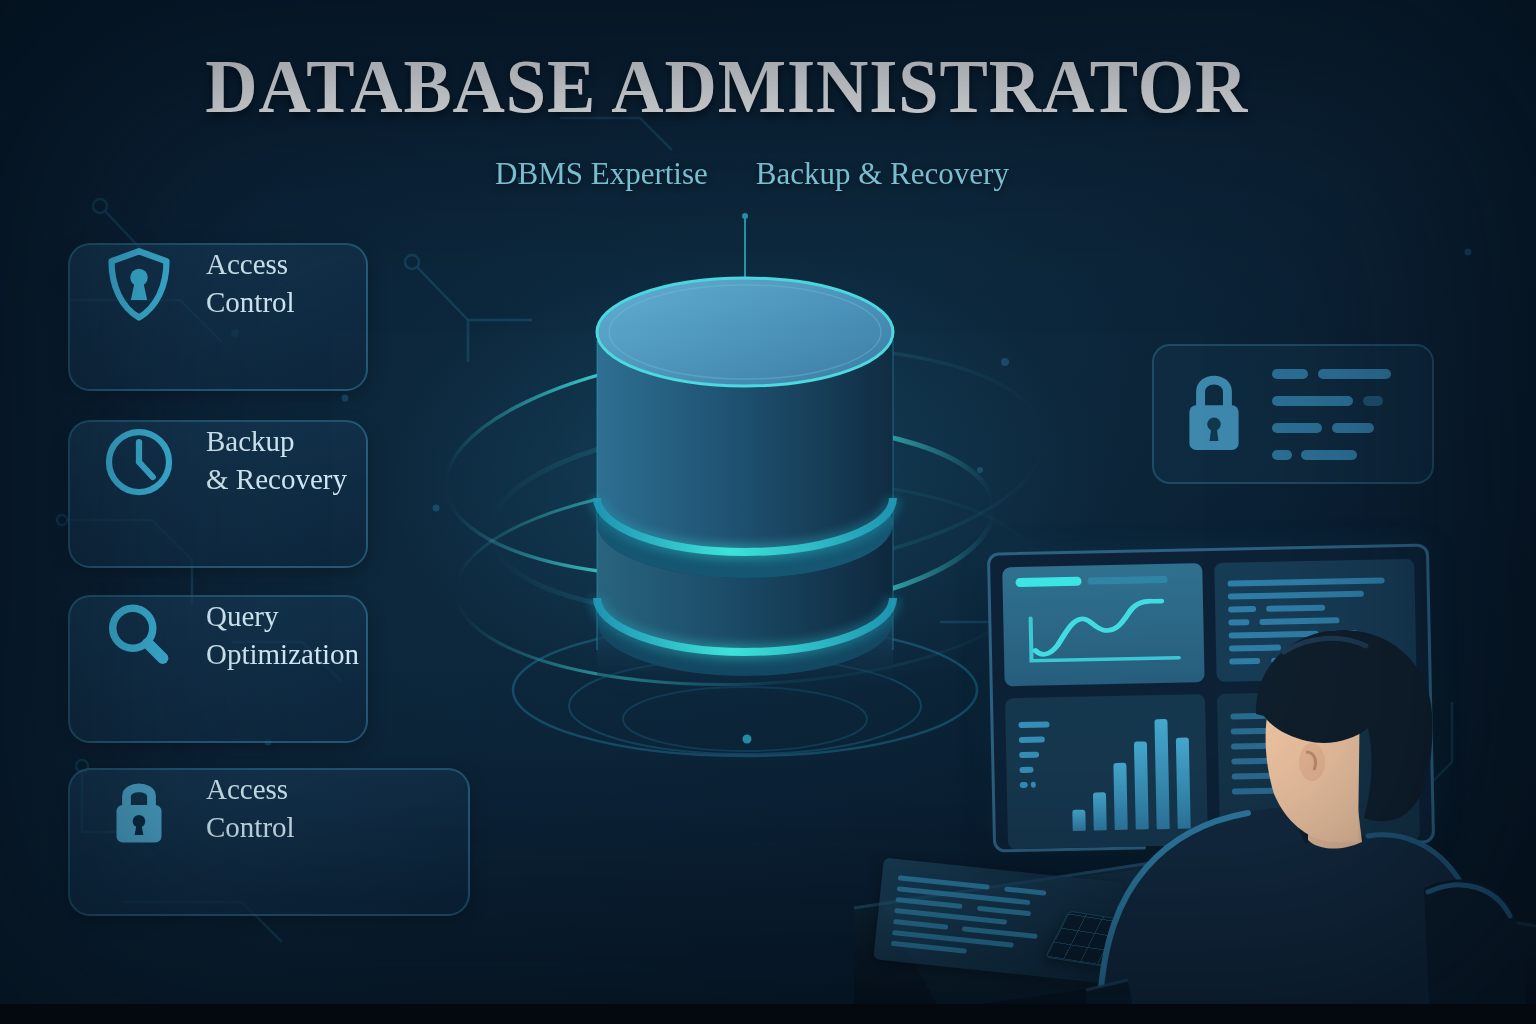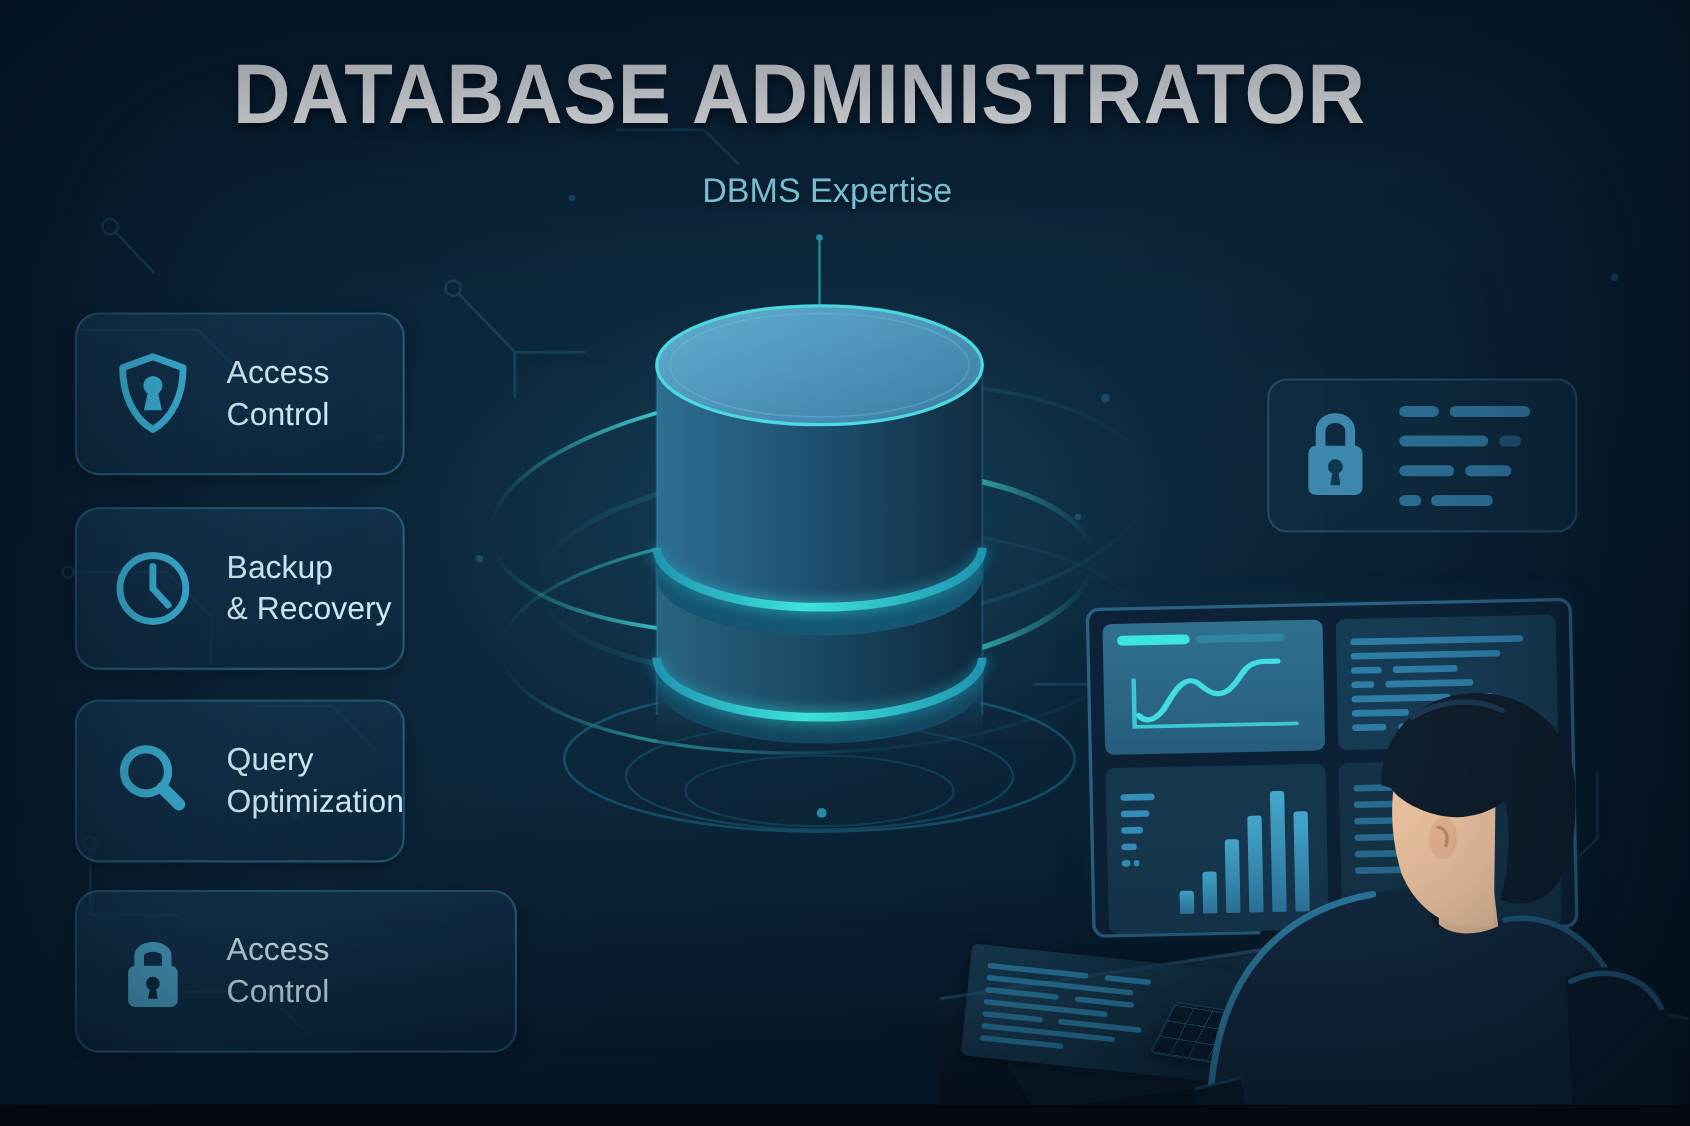--- a/index.html
+++ b/index.html
@@ -2,21 +2,21 @@
 <html><head>
 <meta charset="utf-8">
 <style>
   html,body{margin:0;padding:0;background:#03090f;}
   *{box-sizing:border-box;}
   .canvas{
     position:relative;width:1536px;height:1004px;overflow:hidden;
     background:
       radial-gradient(ellipse 900px 600px at 48% 45%, rgba(27,94,128,0.18), rgba(0,0,0,0) 70%),
       linear-gradient(140deg,#0a2034 0%,#0c2438 45%,#0a1e31 75%,#081826 100%);
-    font-family:Liberation Sans, sans-serif;
+    font-family:Liberation Serif, serif;
   }
   .canvas::after{
     content:"";position:absolute;inset:0;pointer-events:none;
     box-shadow:inset 0 0 220px 70px rgba(2,8,16,0.6);
   }
   svg.layer{position:absolute;left:0;top:0;width:1536px;height:1024px;pointer-events:none;}
 
   
   .title-wrap{position:absolute;left:0;right:82px;top:42px;display:flex;justify-content:center;}
   .title-wrap h1{
@@ -27,21 +27,21 @@
     position:absolute;left:0;right:32px;top:156px;display:flex;justify-content:center;gap:48px;text-align:right;
   }
   .subtitle-row span{font-size:31px;color:#84d3e6;text-shadow:0 2px 6px rgba(0,0,0,.5);white-space:nowrap;}
 
   
   .skill-card{
     position:absolute;left:68px;height:148px;width:300px;border-radius:22px;
     background:linear-gradient(155deg,rgba(28,68,99,.60),rgba(13,38,60,.85));
     border:2px solid rgba(64,150,185,.40);
     box-shadow:0 6px 18px rgba(0,0,0,.25);
-    display:flex;align-items:center;gap:24px;padding-left:26px;margin-top:41px;
+    display:flex;gap:24px;padding-left:26px;
   }
   .skill-card.wide{width:402px;}
   .skill-card .icon-box{width:86px;display:flex;justify-content:center;flex:0 0 86px;}
   .skill-card .label{font-size:29px;line-height:38px;color:#cfe7f2;}
 
   
   .security-card{
     position:absolute;left:1152px;top:344px;width:282px;height:140px;border-radius:18px;
     background:rgba(22,54,80,.38);border:2px solid rgba(70,150,185,.30);
     display:flex;align-items:center;gap:22px;padding:14px 20px 14px 24px;
@@ -217,20 +217,21 @@
       <ellipse cx="745" cy="332" rx="148" ry="54" fill="url(#topGrad)" stroke="#4cd9e0" stroke-width="3"></ellipse>
       <ellipse cx="745" cy="332" rx="136" ry="47" fill="none" stroke="#78c2de" stroke-width="1.5" opacity="0.35"></ellipse>
     </g>
   </svg>
 
   <div class="title-wrap">
     <h1>DATABASE ADMINISTRATOR</h1>
   </div>
   <div class="subtitle-row">
     <span>DBMS Expertise</span>
+    <span>Backup &amp; Recovery</span>
   </div>
 
   <div class="skill-card" style="top:243px">
     <span class="icon-box">
       <svg width="80" height="80" viewBox="0 0 64 64" fill="none">
         <path d="M32 5 L54 13 C54 33 46 50 32 58 C18 50 10 33 10 13 Z" stroke="#3cb4d8" stroke-width="5" stroke-linejoin="round"></path>
         <circle cx="32" cy="26" r="7" fill="#3cb4d8"></circle>
         <path d="M28.5 30 L35.5 30 L38.5 44 L25.5 44 Z" fill="#3cb4d8"></path>
       </svg>
     </span>

